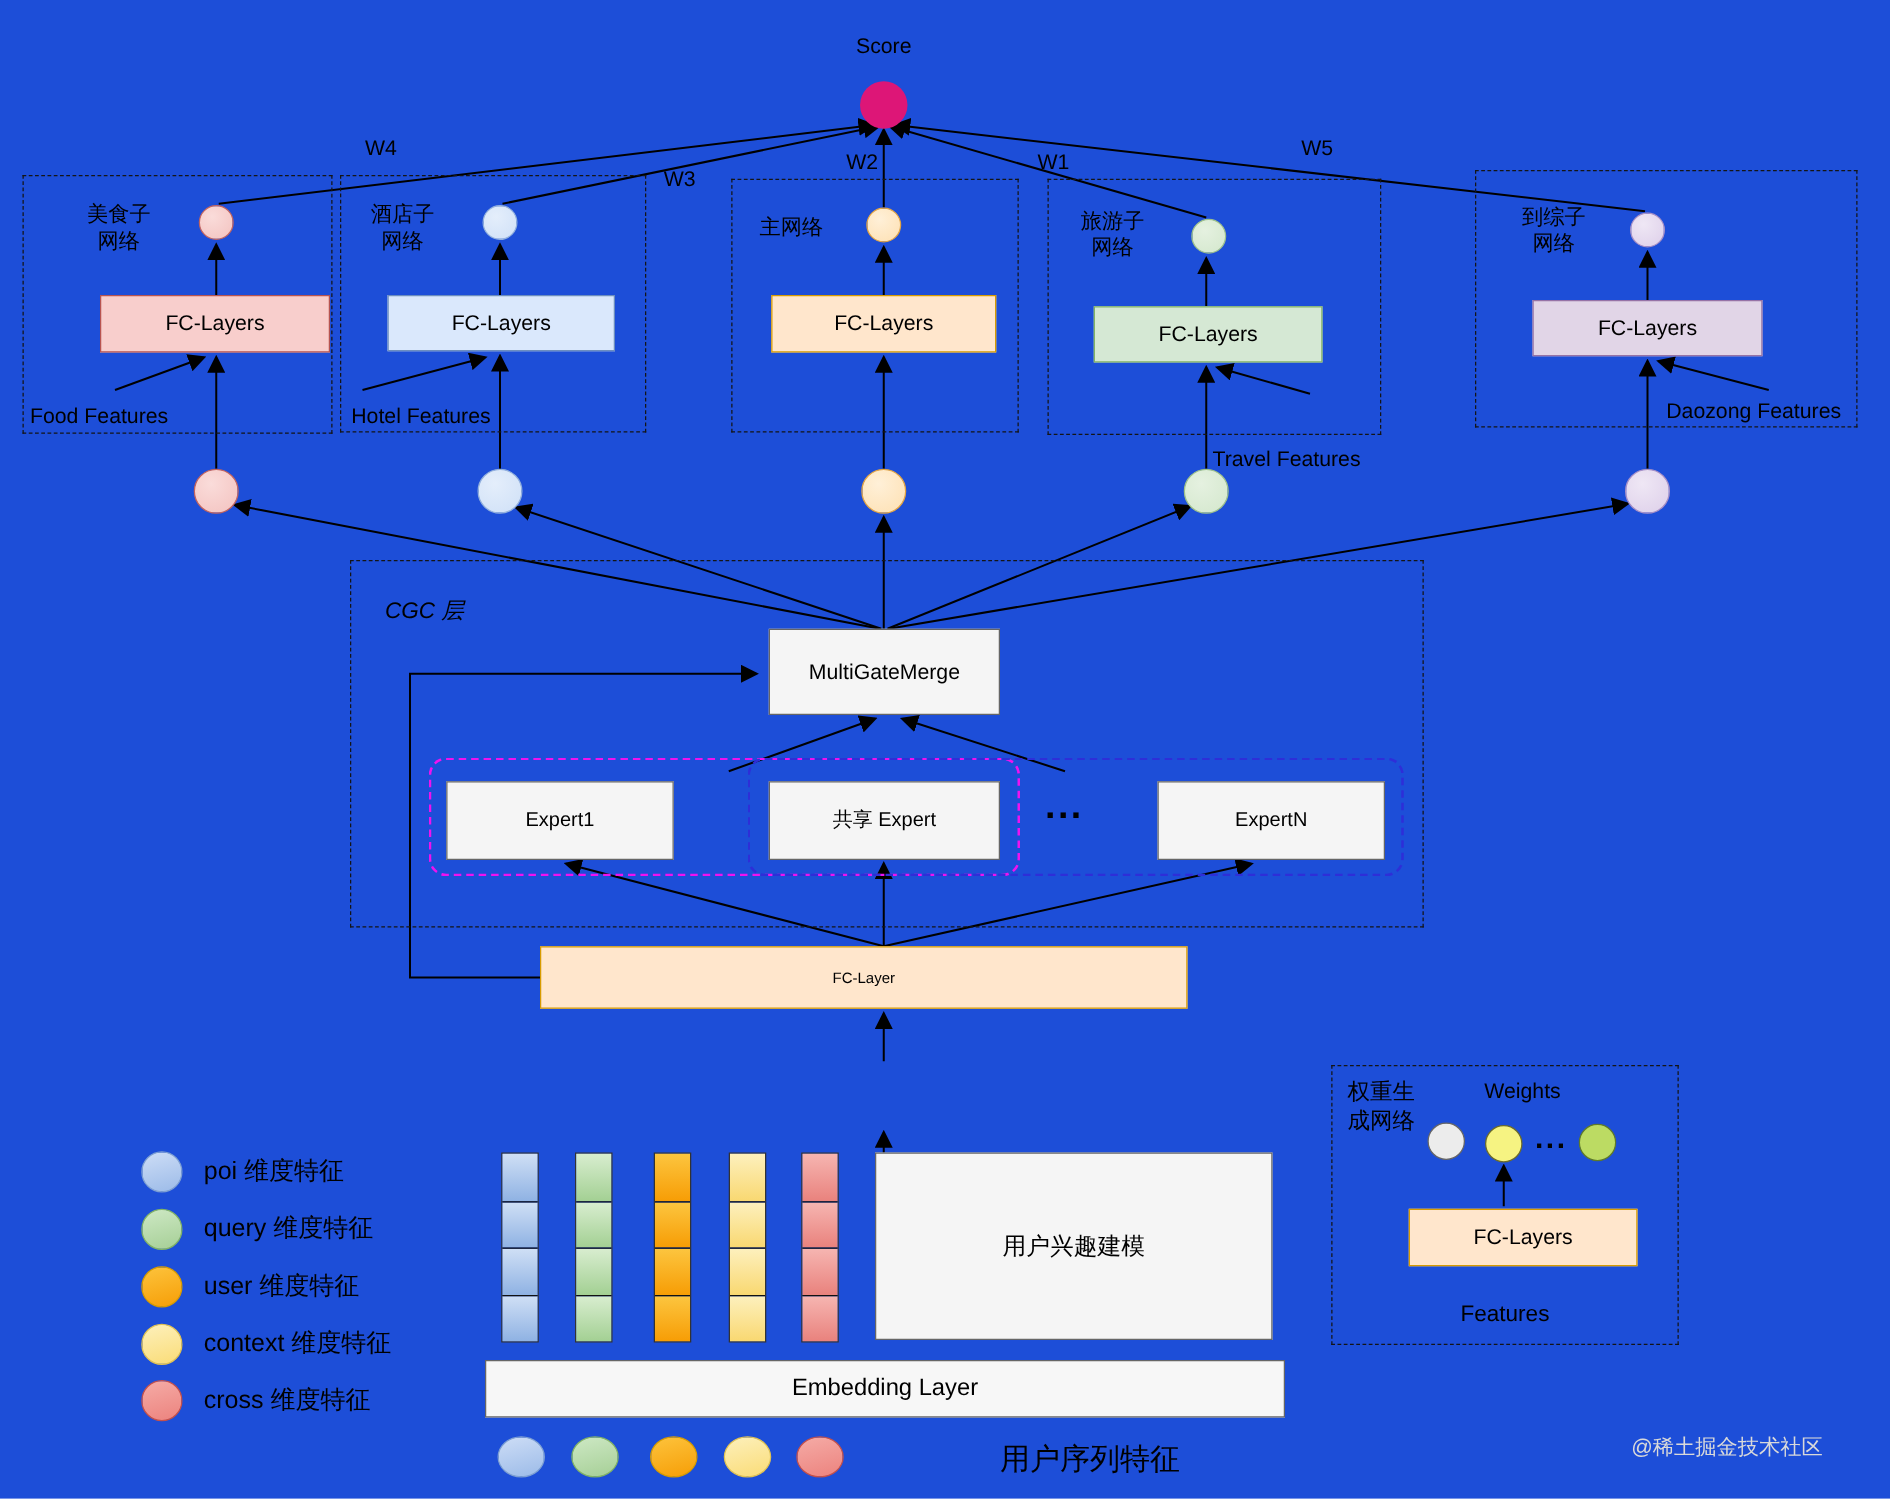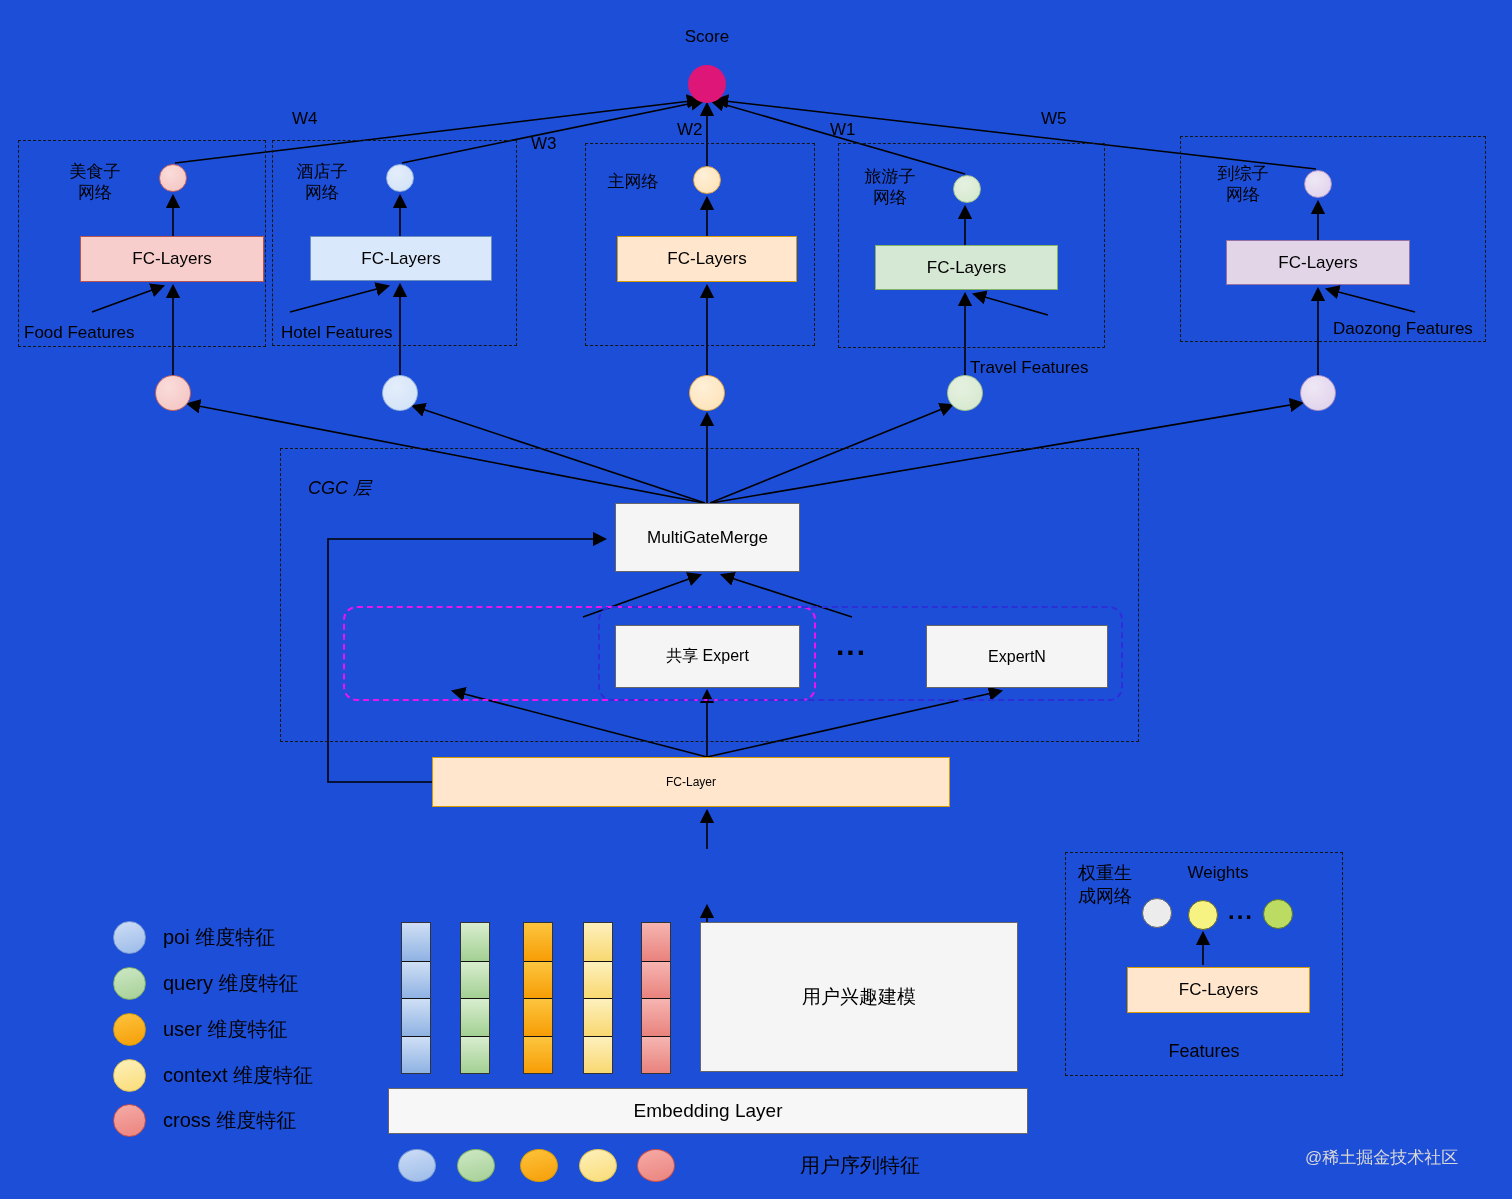--- a/index.html
+++ b/index.html
@@ -155,20 +155,21 @@
   <div class="abs circ c-orangec node" style="left:689px;top:375px;width:36px;height:36px;"></div>
   <div class="abs circ c-green node" style="left:947px;top:375px;width:36px;height:36px;"></div>
   <div class="abs circ c-purple node" style="left:1300px;top:375px;width:36px;height:36px;"></div>
 
   <div class="abs dashedbox" style="left:280px;top:448px;width:859px;height:294px;"></div>
   <div class="abs lbl" style="left:308px;top:477px;font-size:18px;font-style:italic;">CGC 层</div>
   <div class="abs graybox" style="left:615px;top:503px;width:185px;height:69px;">MultiGateMerge</div>
 
   <div class="abs groupbox g-magenta" style="left:343px;top:606px;width:473px;height:95px;"></div>
   <div class="abs groupbox g-blue" style="left:598px;top:606px;width:525px;height:95px;"></div>
+  <div class="abs graybox" style="left:357px;top:625px;width:182px;height:63px;font-size:16px;">Expert1</div>
   <div class="abs graybox" style="left:615px;top:625px;width:185px;height:63px;font-size:16px;">共享 Expert</div>
   <div class="abs graybox" style="left:926px;top:625px;width:182px;height:63px;font-size:16px;">ExpertN</div>
   <div class="abs dots" style="left:836px;top:628px;font-size:30px;">...</div>
 
   <div class="abs fcbox fc-orange" style="left:432px;top:757px;width:518px;height:50px;font-size:12px;">FC-Layer</div>
 
   <div class="abs col col-blue node" style="left:401px;top:922px;width:30px;height:152px;">
       <div class="cell"></div>
       <div class="cell"></div>
       <div class="cell"></div>
@@ -200,21 +201,21 @@
     </div>
 
   <div class="abs graybox" style="left:700px;top:922px;width:318px;height:150px;font-size:19px;">用户兴趣建模</div>
   <div class="abs graybox" style="left:388px;top:1088px;width:640px;height:46px;font-size:19px;background:#f7f7f7;">Embedding Layer</div>
 
   <div class="abs circ lg-blue node" style="left:398px;top:1149px;width:38px;height:33px;"></div>
   <div class="abs circ lg-green node" style="left:457px;top:1149px;width:38px;height:33px;"></div>
   <div class="abs circ lg-orange node" style="left:520px;top:1149px;width:38px;height:33px;"></div>
   <div class="abs circ lg-yellow node" style="left:579px;top:1149px;width:38px;height:33px;"></div>
   <div class="abs circ lg-red node" style="left:637px;top:1149px;width:38px;height:33px;"></div>
-  <div class="abs lbl" style="left:800px;top:1153px;font-size:20px;">用户序列特征</div>
+  <div class="abs lbl" style="left:800px;top:1153px;font-size:24px;">用户序列特征</div>
 
   <div class="abs circ lg-blue node" style="left:113px;top:921px;width:33px;height:33px;"></div>
   <div class="abs lbl legend-lbl" style="left:163px;top:925px;">poi 维度特征</div>
   <div class="abs circ lg-green node" style="left:113px;top:967px;width:33px;height:33px;"></div>
   <div class="abs lbl legend-lbl" style="left:163px;top:971px;">query 维度特征</div>
   <div class="abs circ lg-orange node" style="left:113px;top:1013px;width:33px;height:33px;"></div>
   <div class="abs lbl legend-lbl" style="left:163px;top:1017px;">user 维度特征</div>
   <div class="abs circ lg-yellow node" style="left:113px;top:1059px;width:33px;height:33px;"></div>
   <div class="abs lbl legend-lbl" style="left:163px;top:1063px;">context 维度特征</div>
   <div class="abs circ lg-red node" style="left:113px;top:1104px;width:33px;height:33px;"></div>

